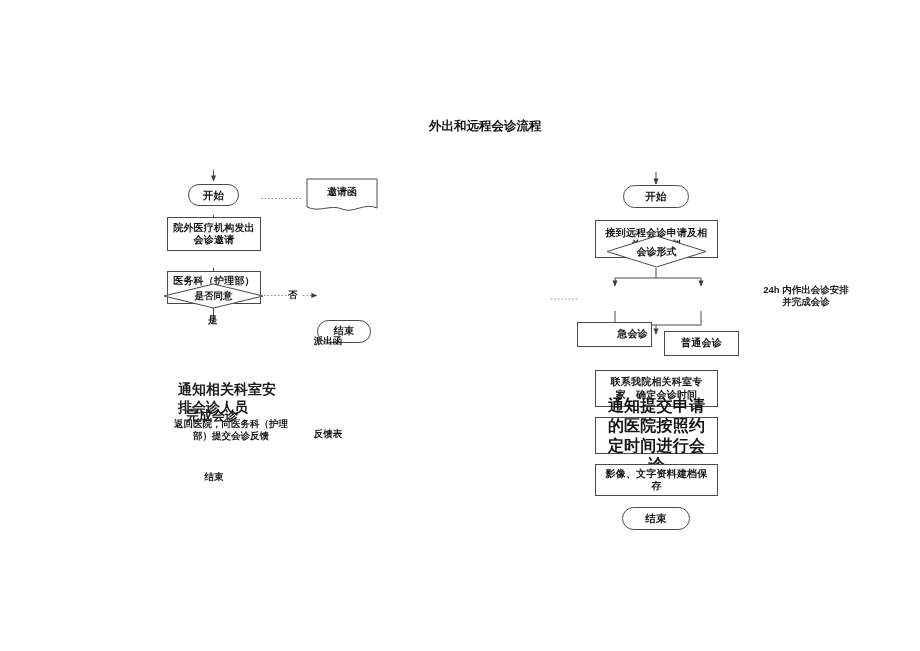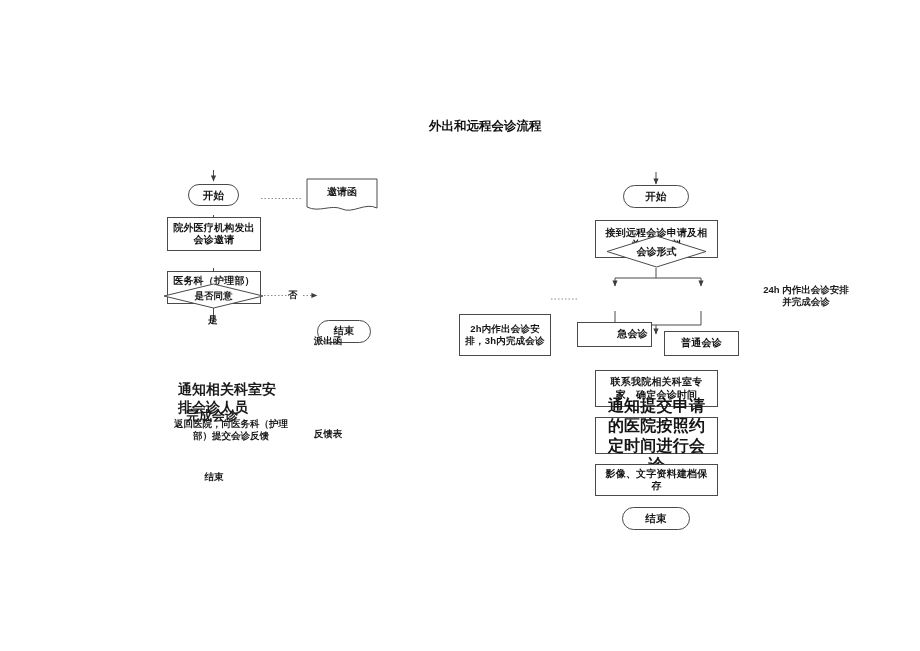--- a/index.html
+++ b/index.html
@@ -206,21 +206,20 @@
 
   <div class="node box" style="left:595px; top:184px; width:123px; height:38px; font-size:10px; padding:0 6px;">接到远程会诊申请及相关病例资料</div>
 
   <div class="diamond-wrap" style="left:606px; top:235px; width:101px; height:33px;">
     <svg viewBox="0 0 101 33" preserveAspectRatio="none">
       <polygon points="50.5,1 100,16.5 50.5,32 1,16.5" fill="#ffffff" stroke="#4a4a4a" stroke-width="1"></polygon>
     </svg>
     <div class="diamond-label" style="font-size:10px;">会诊形式</div>
   </div>
 
-  <div class="node box" style="left:459px; top:278px; width:92px; height:42px; font-size:9.5px; padding:0 4px;">2h内作出会诊安排，3h内完成会诊</div>
 
   <div class="node box" style="left:577px; top:286px; width:75px; height:25px; font-size:10px;padding-left:36px;">急会诊</div>
 
   <div class="node box" style="left:664px; top:295px; width:75px; height:25px; font-size:10px;">普通会诊</div>
 
   <div class="plain" style="left:763px; top:284px; width:86px; font-size:9.5px;">24h 内作出会诊安排并完成会诊</div>
 
   <div class="node box" style="left:595px; top:334px; width:123px; height:37px; font-size:10px; padding:0 6px;">联系我院相关科室专家、确定会诊时间</div>
 
   <div class="node box" style="left:595px; top:381px; width:123px; height:37px; font-size:16px; padding:9px 6px;">通知提交申请的医院按照约定时间进行会诊</div>

